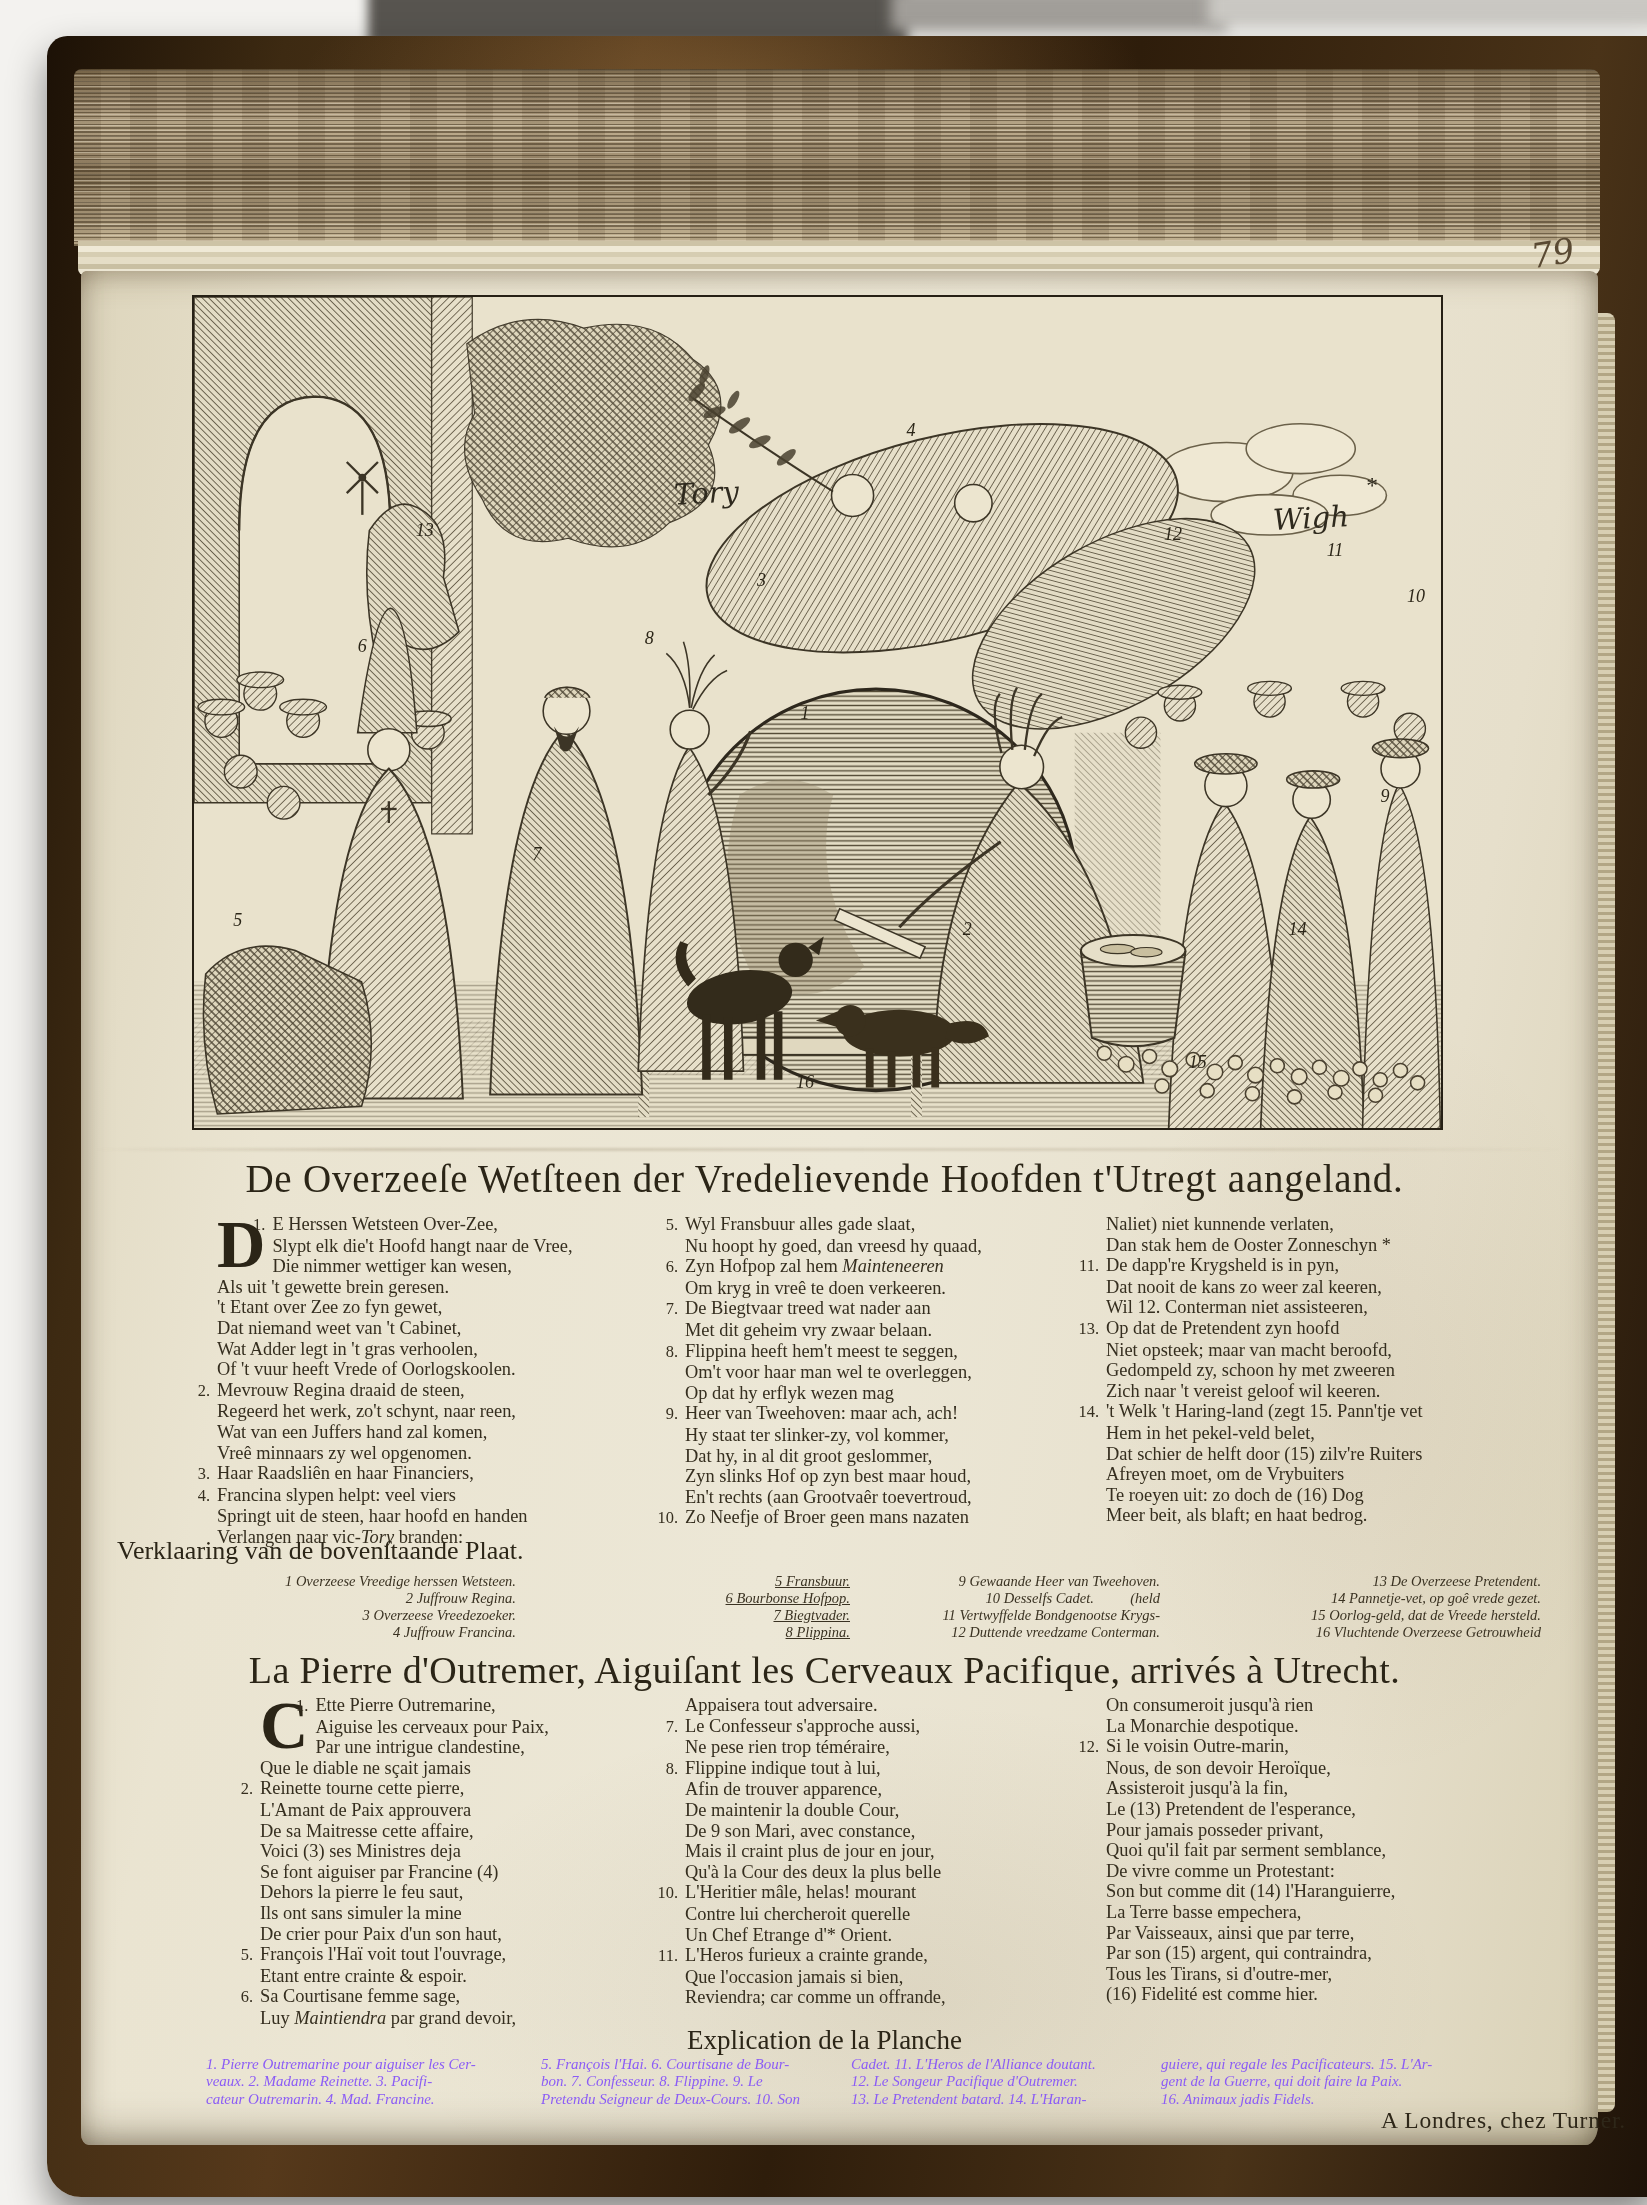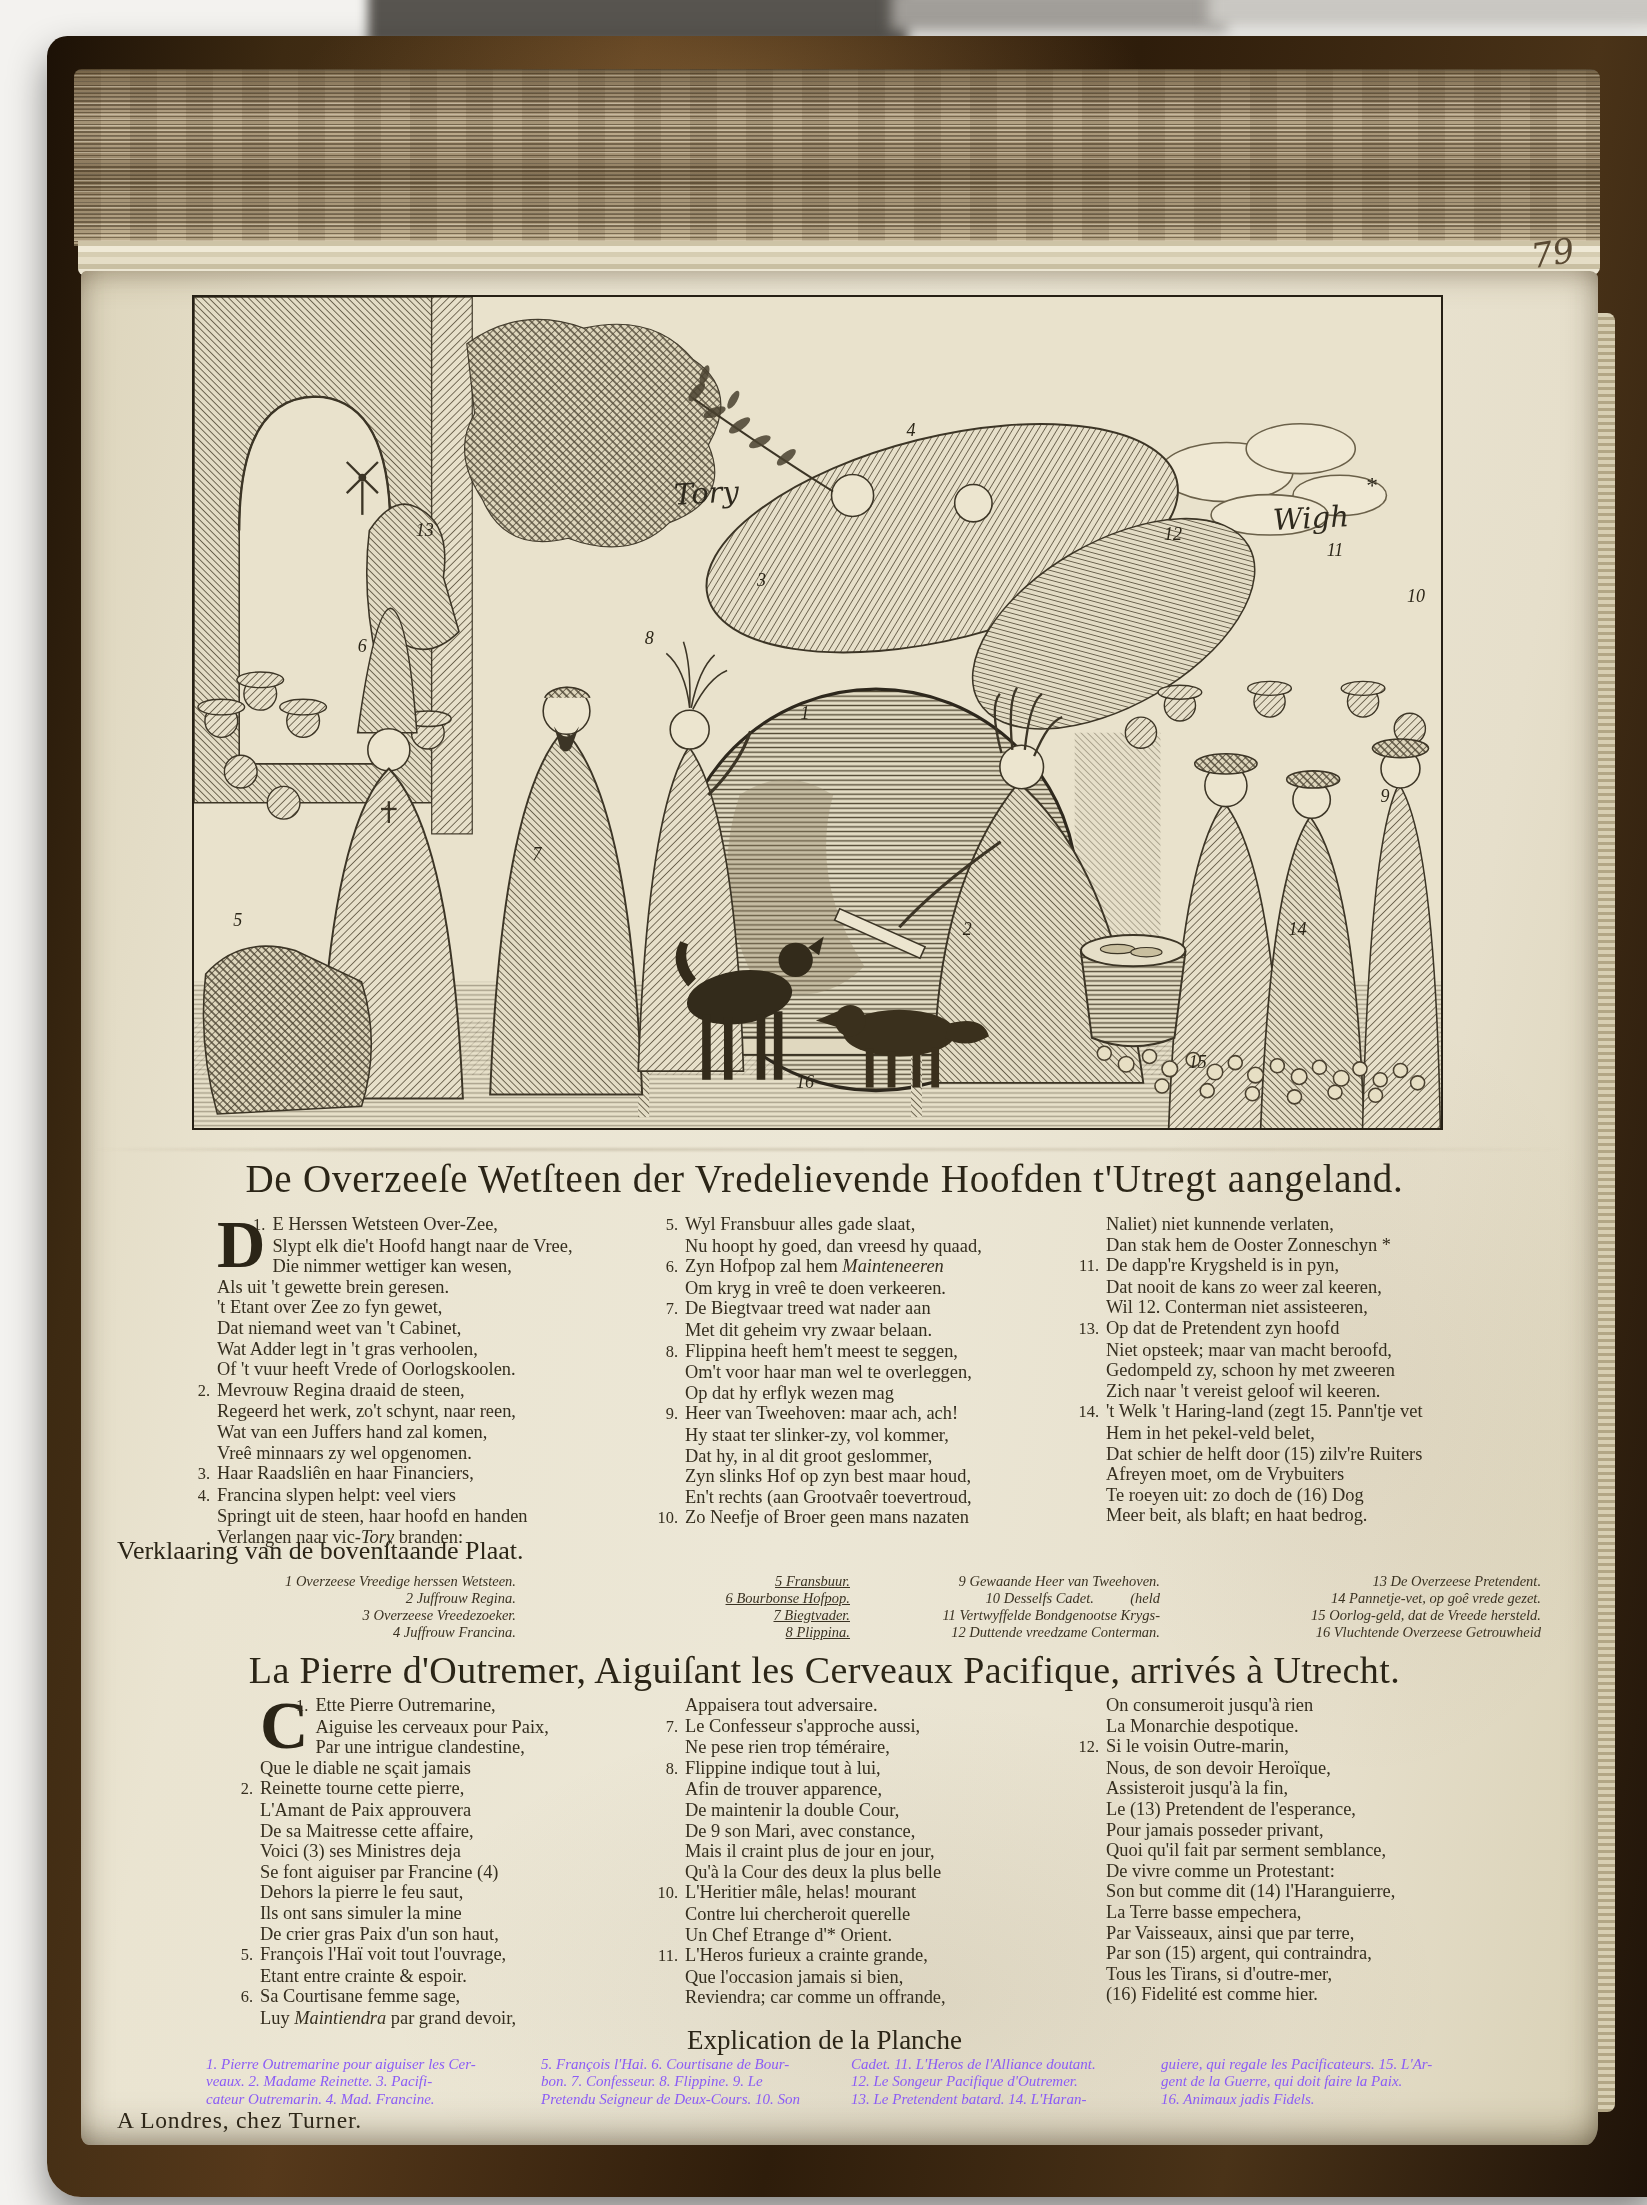--- a/index.html
+++ b/index.html
@@ -79,21 +79,21 @@
   .dc{float:left;font-size:67px;line-height:56px;height:59px;padding:2.3px 7px 0 0;font-weight:bold;color:#2b2517;}
 
   .leg{position:absolute;top:1573px;font-style:italic;font-size:14.5px;line-height:17px;color:#3a3222;text-align:right;}
   .l1{left:203px;width:313px;} .l2{left:537px;width:313px;text-decoration:underline;} .l3{left:847px;width:313px;} .l4{left:1166px;width:375px;}
   .leg-item{white-space:nowrap;}
 
   .exp{position:absolute;top:2056px;font-style:italic;font-size:15px;line-height:17.4px;color:#8b5cf6;}
   .e1{left:206px;width:336px;} .e2{left:541px;width:305px;} .e3{left:851px;width:309px;} .e4{left:1161px;width:375px;}
   .exp-line{white-space:nowrap;}
 
-  .imprint{position:absolute;left:117px;top:2107px;width:1509px;text-align:left;
+  .imprint{position:absolute;left:117px;top:2107px;width:1509px;text-align:right;
         font-size:23.5px;letter-spacing:0.8px;color:#2e2719;}
 </style>
 </head>
 <body>
 
 <div class="stage">
   <div class="sh sh-dark"></div>
   <div class="sh sh-mid"></div>
   <div class="sh sh-light"></div>
 
@@ -430,21 +430,21 @@
       </div>
     <div>
 
     <div class="vline"><span class="vm">2.</span><span class="vt">Reinette tourne cette pierre,</span></div>
         <div class="vline"><span class="vm"></span><span class="vt">L'Amant de Paix approuvera</span></div>
         <div class="vline"><span class="vm"></span><span class="vt">De sa Maitresse cette affaire,</span></div>
         <div class="vline"><span class="vm"></span><span class="vt">Voici (3) ses Ministres deja</span></div>
         <div class="vline"><span class="vm"></span><span class="vt">Se font aiguiser par Francine (4)</span></div>
         <div class="vline"><span class="vm"></span><span class="vt">Dehors la pierre le feu saut,</span></div>
         <div class="vline"><span class="vm"></span><span class="vt">Ils ont sans simuler la mine</span></div>
-        <div class="vline"><span class="vm"></span><span class="vt">De crier gras Paix d'un son haut,</span></div>
+        <div class="vline"><span class="vm"></span><span class="vt">De crier pour Paix d'un son haut,</span></div>
         <div class="vline"><span class="vm">5.</span><span class="vt">François l'Haï voit tout l'ouvrage,</span></div>
         <div class="vline"><span class="vm"></span><span class="vt">Etant entre crainte &amp; espoir.</span></div>
         <div class="vline"><span class="vm">6.</span><span class="vt">Sa Courtisane femme sage,</span></div>
         <div class="vline"><span class="vm"></span><span class="vt">Luy <i>Maintiendra</i> par grand devoir,</span></div>
       </div>
   </div>
   <div class="vcol fr c2">
 
   <div class="vline"><span class="vm"></span><span class="vt">Appaisera tout adversaire.</span></div>
       <div class="vline"><span class="vm">7.</span><span class="vt">Le Confesseur s'approche aussi,</span></div>

